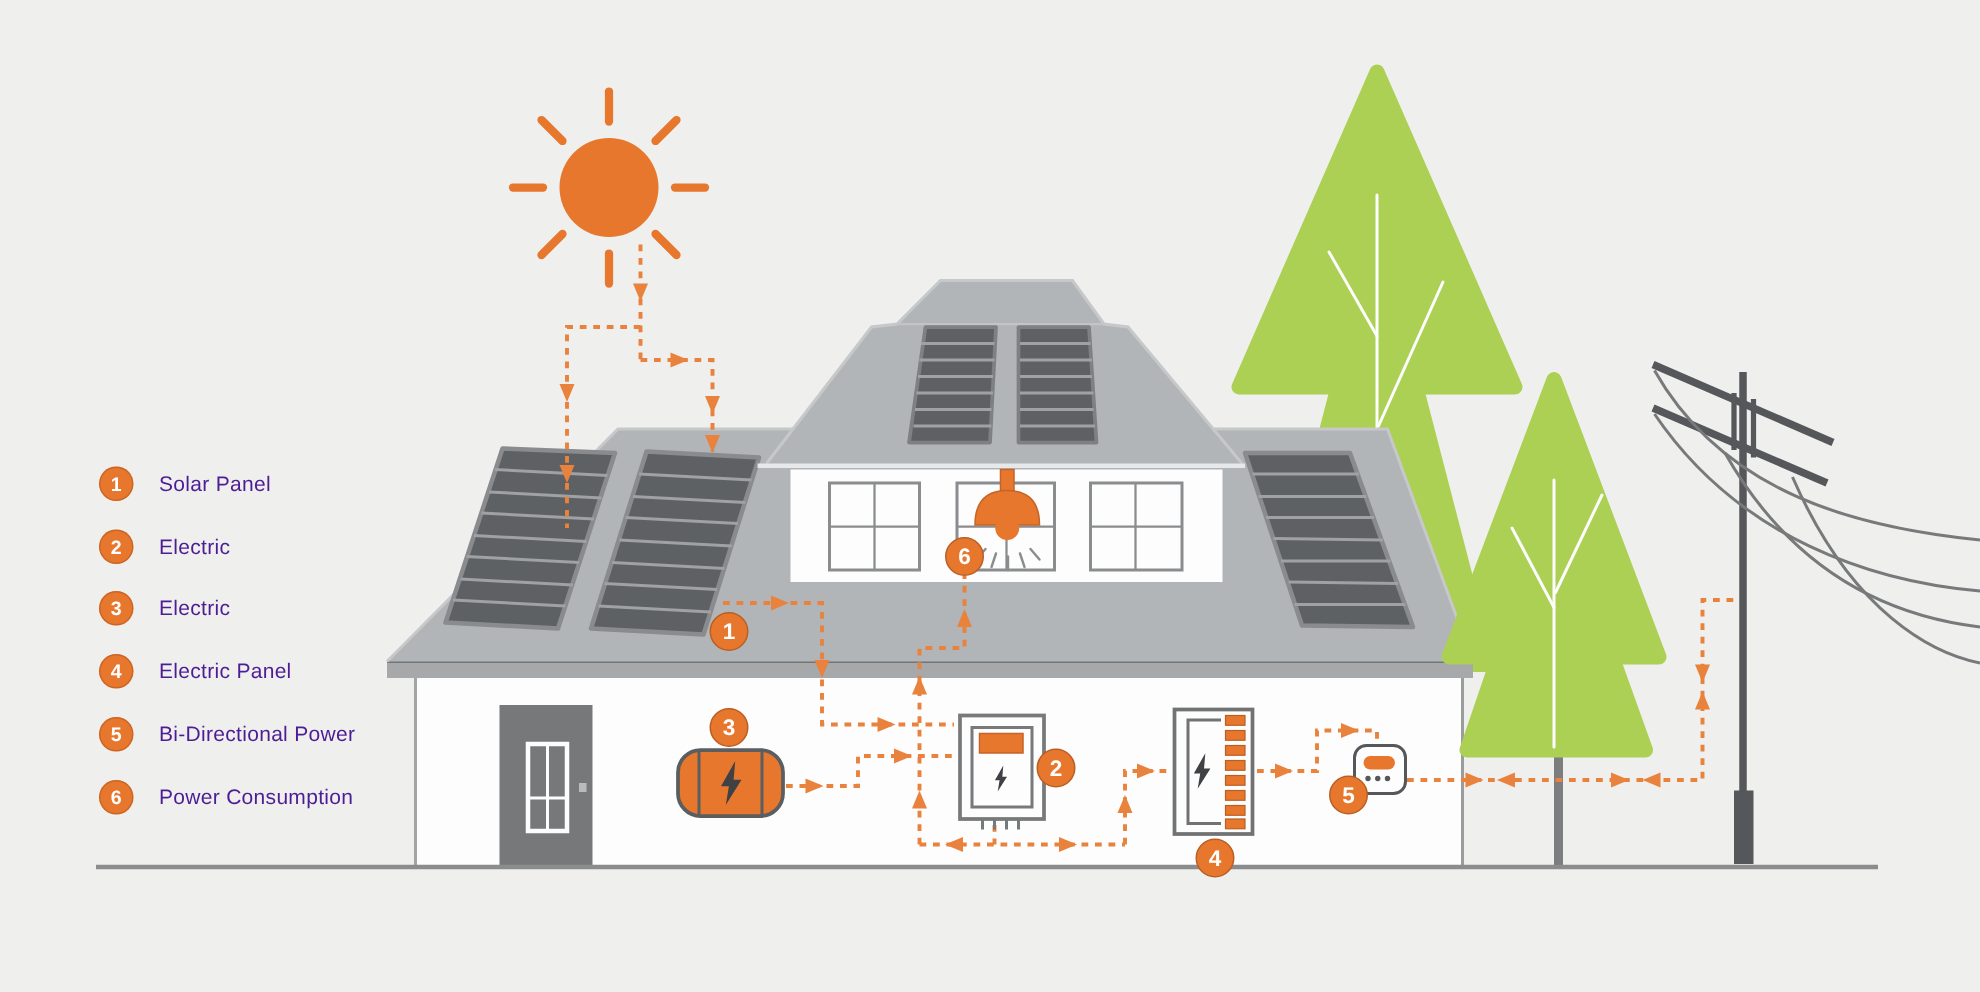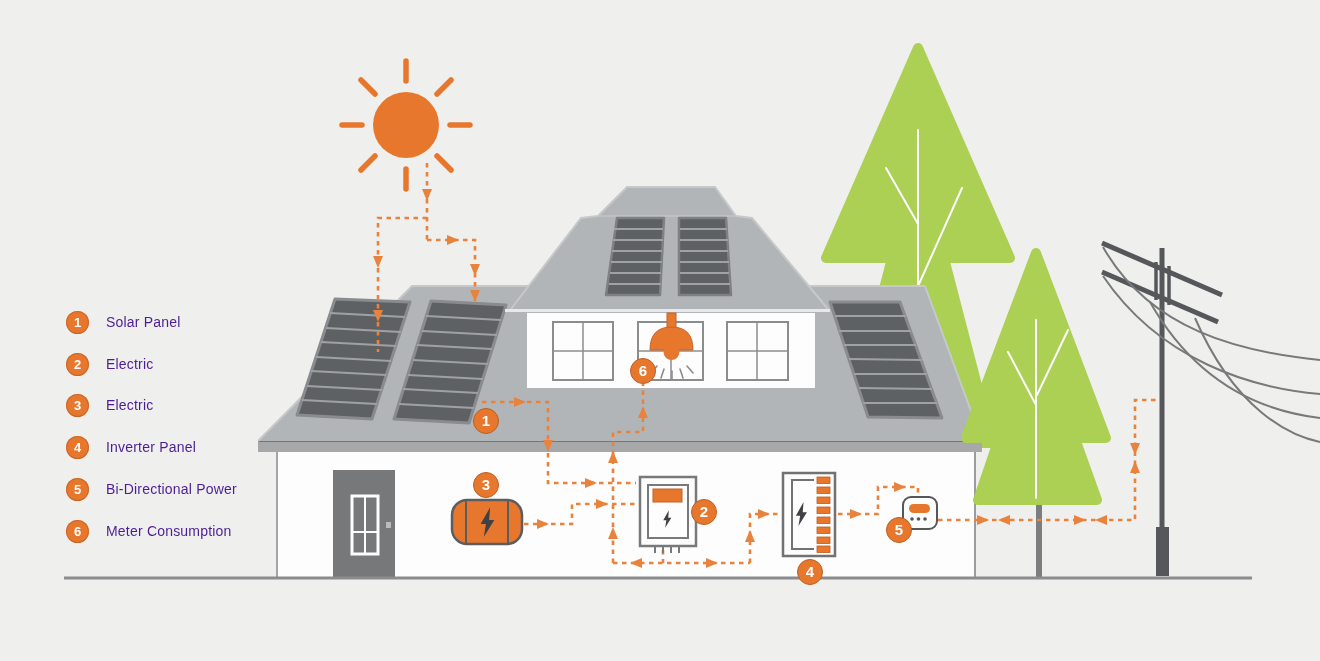--- a/index.html
+++ b/index.html
@@ -320,23 +320,23 @@
   <div class="legend-row" style="top:352px">
     <span class="lnum">2</span>
     <span class="llabel">Electric</span>
   </div>
   <div class="legend-row" style="top:393px">
     <span class="lnum">3</span>
     <span class="llabel">Electric</span>
   </div>
   <div class="legend-row" style="top:435px">
     <span class="lnum">4</span>
-    <span class="llabel">Inverter Panel</span>
+    <span class="llabel">Electric Panel</span>
   </div>
   <div class="legend-row" style="top:477px">
     <span class="lnum">5</span>
     <span class="llabel">Bi-Directional Power</span>
   </div>
   <div class="legend-row" style="top:519px">
     <span class="lnum">6</span>
-    <span class="llabel">Meter Consumption</span>
+    <span class="llabel">Power Consumption</span>
   </div>
 </div>
 
 </body></html>

